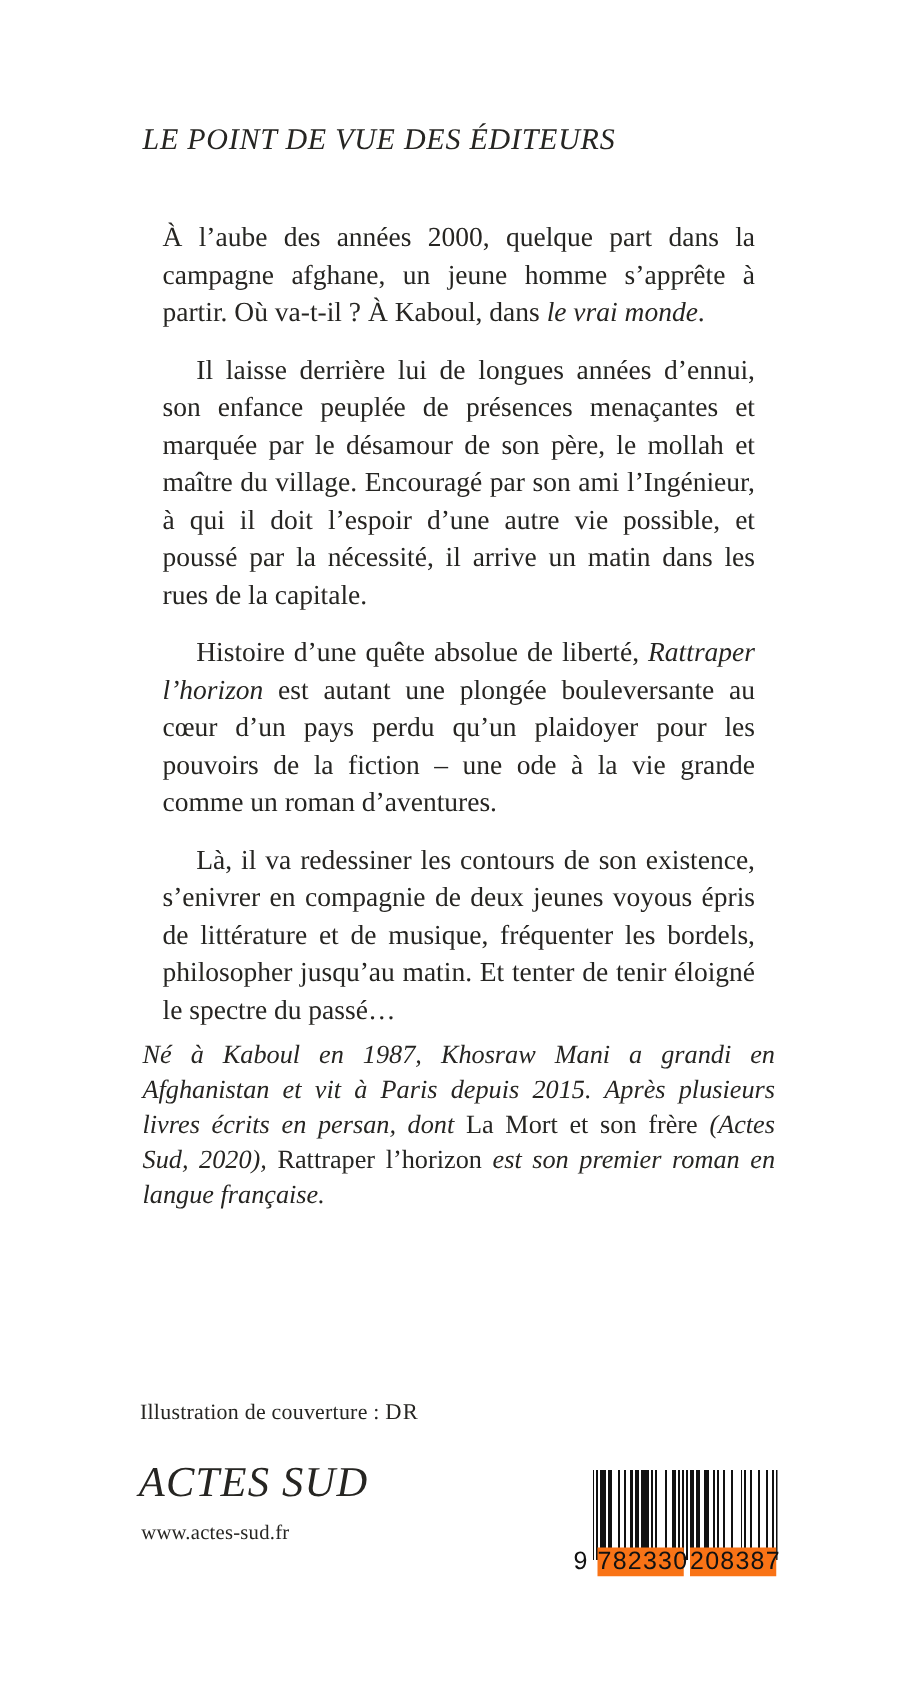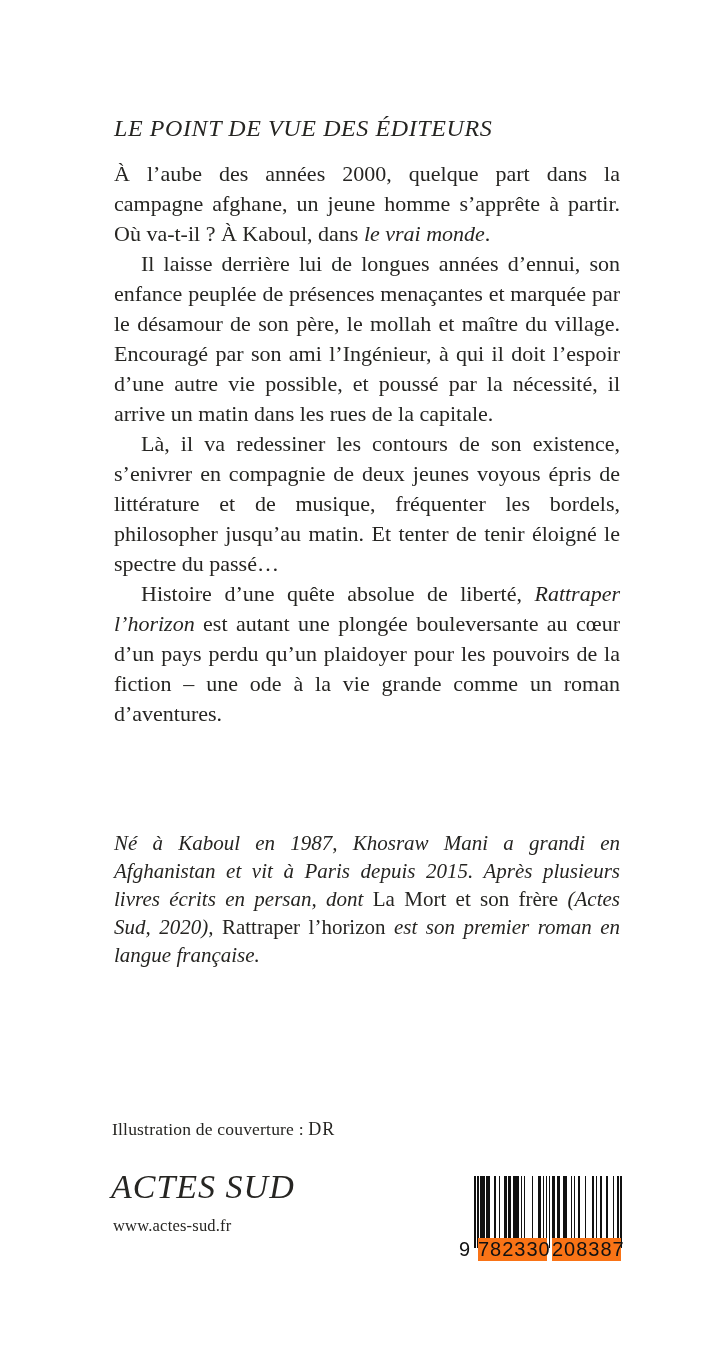--- a/index.html
+++ b/index.html
@@ -12,31 +12,30 @@
     color: #262522;
     overflow: hidden;
   }
   .heading {
     position: absolute;
     left: 114px; top: 99px;
     font-style: italic;
     font-size: 24px;
     letter-spacing: 0.6px;
     white-space: nowrap;
-    margin-top: 16px;
   }
   .synopsis {
     position: absolute;
     left: 114px; top: 159px;
     width: 506px;
     font-size: 22px;
     line-height: 30px;
     text-align: justify;
   }
-  .synopsis p { margin: 0; }
+  .synopsis p { margin: 16px; }
   .synopsis p.indent { text-indent: 27px; }
   .italic { font-style: italic; }
   .roman { font-style: normal; }
   .bio {
     position: absolute;
     left: 114px; top: 829px;
     width: 506px;
     font-size: 21px;
     line-height: 28px;
     text-align: justify;
@@ -98,22 +97,22 @@
 </head>
 <body>
 
 <div class="page">
 
   <div class="heading">LE POINT DE VUE DES ÉDITEURS</div>
 
   <div class="synopsis">
     <p><span class="roman">À l’aube des années 2000, quelque part dans la campagne afghane, un jeune homme s’apprête à partir. Où va-t-il ? À Kaboul, dans </span><span class="italic">le vrai monde</span><span class="roman">.</span></p>
     <p class="indent"><span>Il laisse derrière lui de longues années d’ennui, son enfance peuplée de présences menaçantes et marquée par le désamour de son père, le mollah et maître du village. Encouragé par son ami l’Ingénieur, à qui il doit l’espoir d’une autre vie possible, et poussé par la nécessité, il arrive un matin dans les rues de la capitale.</span></p>
+    <p class="indent"><span class="roman">Histoire d’une quête absolue de liberté, </span><span class="italic">Rattraper l’horizon</span><span class="roman"> est autant une plongée bouleversante au cœur d’un pays perdu qu’un plaidoyer pour les pouvoirs de la fiction – une ode à la vie grande comme un roman d’aventures.</span></p>
     <p class="indent"><span>Là, il va redessiner les contours de son existence, s’enivrer en compagnie de deux jeunes voyous épris de littérature et de musique, fréquenter les bordels, philosopher jusqu’au matin. Et tenter de tenir éloigné le spectre du passé…</span></p>
-    <p class="indent"><span class="roman">Histoire d’une quête absolue de liberté, </span><span class="italic">Rattraper l’horizon</span><span class="roman"> est autant une plongée bouleversante au cœur d’un pays perdu qu’un plaidoyer pour les pouvoirs de la fiction – une ode à la vie grande comme un roman d’aventures.</span></p>
   </div>
 
   <div class="bio"><span>Né à Kaboul en 1987, Khosraw Mani a grandi en Afghanistan et vit à Paris depuis 2015. Après plusieurs livres écrits en persan, dont </span><span class="roman">La Mort et son frère </span><span>(Actes Sud, 2020), </span><span class="roman">Rattraper l’horizon </span><span>est son premier roman en langue française.</span></div>
 
   <div class="credit"><span>Illustration de couverture : </span><span class="smallcaps">DR</span></div>
 
   <div class="logo">ACTES SUD</div>
 
   <div class="website">www.actes-sud.fr</div>
 

